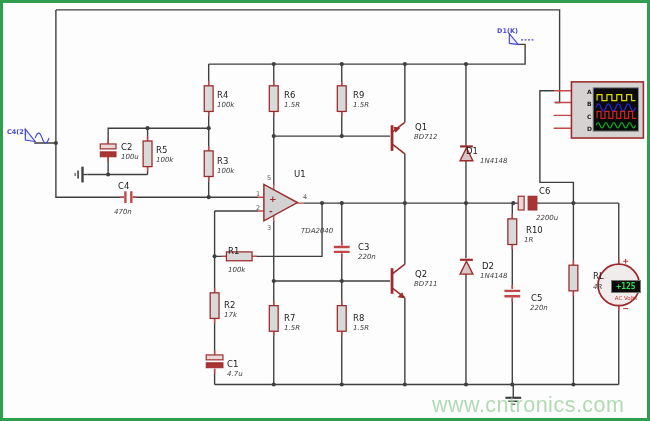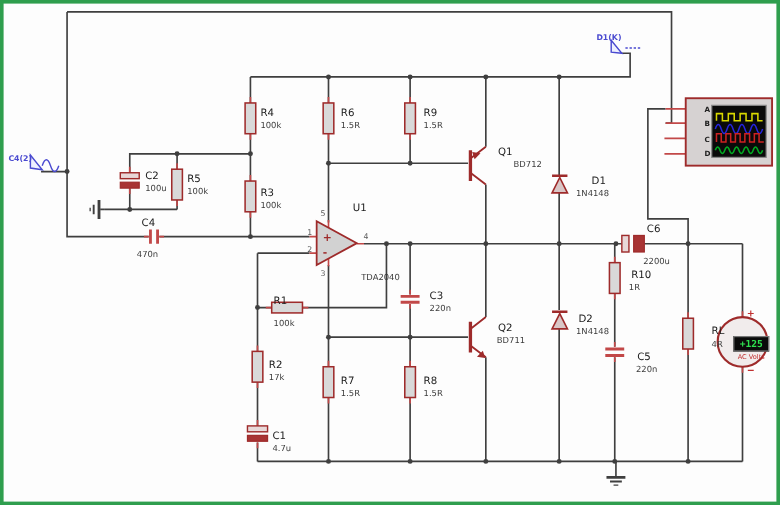--- a/index.html
+++ b/index.html
@@ -1,21 +1,21 @@
 <!DOCTYPE html>
 <html><head>
 <meta charset="utf-8">
 <style>
   html,body{margin:0;padding:0;background:#fff;}
   #stage{position:relative;width:650px;height:421px;box-sizing:border-box;
          border:3px solid #2f9e4e;background:#fdfdfd;overflow:hidden;
          font-family:"DejaVu Sans",sans-serif;}
   #schem{position:absolute;left:0;top:0;width:100%;height:100%;}
   .lbl{position:absolute;white-space:nowrap;color:#1a1a1a;font-size:8.5px;line-height:1;}
-  .val{font-size:7px;color:#3c3c3c;}
+  .val{font-size:7px;color:#3c3c3c;font-style:italic;}
   .pin{font-size:6.5px;color:#5a5a5a;}
   .blue{font-size:6.5px;color:#4a4ad0;font-weight:bold;}
   .chan{font-size:6px;color:#222;font-weight:bold;}
   .opsign{font-size:9px;color:#9e2b2b;font-weight:bold;}
   .lcd{position:absolute;left:608px;top:277px;width:30px;height:13px;background:#0a0a0a;
        border:1px solid #777;box-sizing:border-box;color:#2ee04e;
        font-family:"DejaVu Sans Mono",monospace;font-size:8px;font-weight:bold;
        text-align:center;line-height:11px;letter-spacing:0;}
   .vmlabel{position:absolute;left:601px;top:293px;width:44px;text-align:center;
        color:#c03030;font-size:5.5px;line-height:1;}
@@ -210,24 +210,24 @@
 <div class="lbl val" style="left:221px;top:309px">17k</div>
 <div class="lbl" style="left:224px;top:357px">C1</div>
 <div class="lbl val" style="left:224px;top:368px">4.7u</div>
 <div class="lbl" style="left:281px;top:311px">R7</div>
 <div class="lbl val" style="left:281px;top:322px">1.5R</div>
 <div class="lbl" style="left:350px;top:311px">R8</div>
 <div class="lbl val" style="left:350px;top:322px">1.5R</div>
 <div class="lbl" style="left:355px;top:240px">C3</div>
 <div class="lbl val" style="left:355px;top:251px">220n</div>
 <div class="lbl" style="left:412px;top:120px">Q1</div>
-<div class="lbl val" style="left:425px;top:131px">BD712</div>
+<div class="lbl val" style="left:411px;top:131px">BD712</div>
 <div class="lbl" style="left:412px;top:267px">Q2</div>
 <div class="lbl val" style="left:411px;top:278px">BD711</div>
-<div class="lbl" style="left:490px;top:144px">D1</div>
+<div class="lbl" style="left:463px;top:144px">D1</div>
 <div class="lbl val" style="left:477px;top:155px">1N4148</div>
 <div class="lbl" style="left:479px;top:259px">D2</div>
 <div class="lbl val" style="left:477px;top:270px">1N4148</div>
 <div class="lbl" style="left:523px;top:223px">R10</div>
 <div class="lbl val" style="left:521px;top:234px">1R</div>
 <div class="lbl" style="left:528px;top:291px">C5</div>
 <div class="lbl val" style="left:527px;top:302px">220n</div>
 <div class="lbl" style="left:536px;top:184px">C6</div>
 <div class="lbl val" style="left:533px;top:212px">2200u</div>
 <div class="lbl" style="left:590px;top:269px">RL</div>
@@ -247,14 +247,15 @@
 <div class="lbl blue" style="left:494px;top:25px">D1(K)</div>
 
 <div class="lbl chan" style="left:584px;top:85.5px">A</div>
 <div class="lbl chan" style="left:584px;top:98px">B</div>
 <div class="lbl chan" style="left:584px;top:110.5px">C</div>
 <div class="lbl chan" style="left:584px;top:123px">D</div>
 
 <div class="lcd">+125</div>
 <div class="vmlabel">AC Volts</div>
 
+<div class="watermark">www.cntronics.com</div>
 
 </div>
 
 </body></html>

